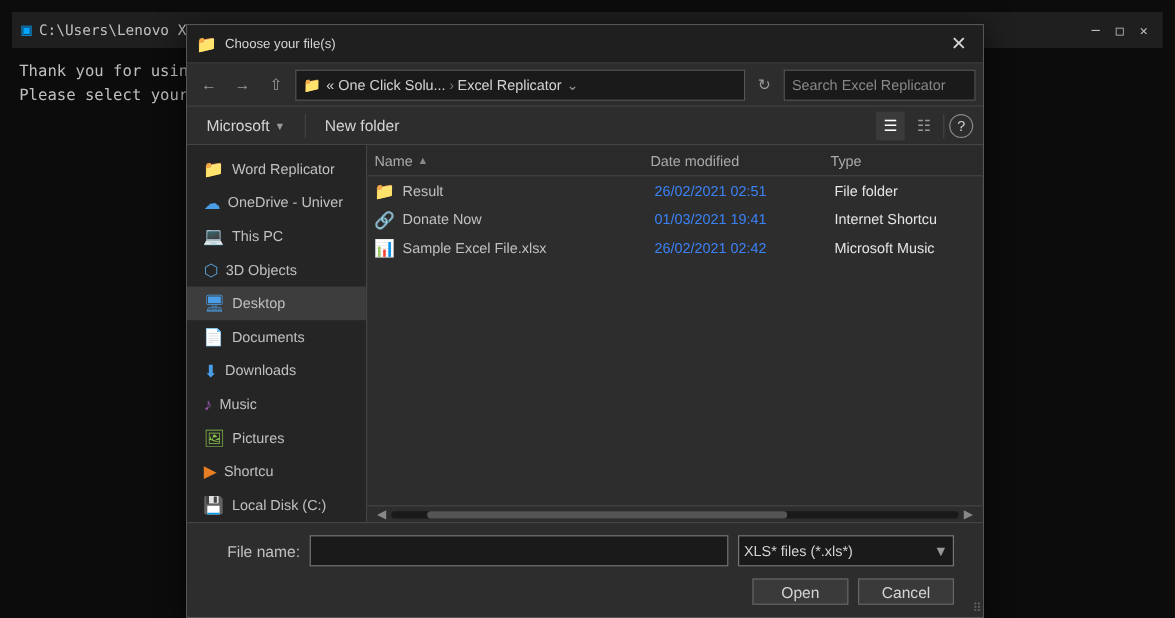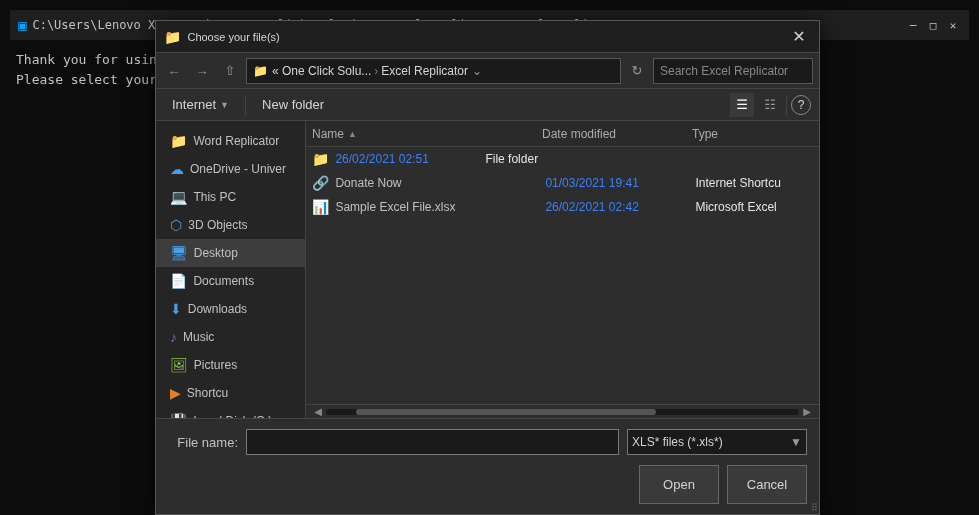--- a/index.html
+++ b/index.html
@@ -377,21 +377,21 @@
       color: #888;
       display: flex; align-items: center; justify-content: center;
       font-size: 10px;
       cursor: pointer;
     }
 
     
     .dialog-bottom {
       background: #2d2d2d;
       border-top: 1px solid #444;
-      padding: 10px 12px;
+      padding: 10px 24px;
       flex-shrink: 0;
     }
     .file-input-row {
       display: flex;
       align-items: center;
       margin-bottom: 10px;
     }
     .file-input-label {
       width: 78px;
       font-size: 13px;
@@ -429,21 +429,21 @@
       color: #999;
     }
 
     .dialog-buttons-row {
       display: flex;
       justify-content: flex-end;
       gap: 8px;
     }
     .dialog-btn {
       width: 80px;
-      height: 39px;
+      height: 22px;
       background: #3a3a3a;
       border: 1px solid #666;
       color: #d4d4d4;
       cursor: pointer;
       font-size: 13px;
       font-family: 'Segoe UI', Arial, sans-serif;
     }
 
     
     .resize-handle {
@@ -511,21 +511,21 @@
       <span class="address-chevron">⌄</span>
     </div>
     <button class="refresh-btn" title="Refresh">↻</button>
     <div class="search-box">
       <input type="text" placeholder="Search Excel Replicator" style="">
     </div>
   </div>
 
   <div class="toolbar">
     <button class="toolbar-btn">
-      <span>Internet</span>
+      <span>Microsoft</span>
       <span class="chevron">▼</span>
     </button>
     <div class="toolbar-sep"></div>
     <button class="toolbar-btn">
       <span>New folder</span>
     </button>
     <div class="toolbar-right">
       <button class="view-btn active">☰</button>
       <button class="view-btn">☷</button>
       <div class="toolbar-sep"></div>
@@ -592,34 +592,35 @@
           <span>Date modified</span>
         </div>
         <div class="file-col-type">
           <span>Type</span>
         </div>
       </div>
       <div class="file-list-body">
 
       <div class="file-row">
       <span class="file-icon icon-folder">📁</span>
+      <span class="file-name">Result</span>
       <span class="file-date">26/02/2021 02:51</span>
       <span class="file-type">File folder</span>
     </div>
           <div class="file-row">
       <span class="file-icon icon-internet">🔗</span>
       <span class="file-name">Donate Now</span>
       <span class="file-date">01/03/2021 19:41</span>
       <span class="file-type">Internet Shortcu</span>
     </div>
           <div class="file-row">
       <span class="file-icon icon-excel">📊</span>
       <span class="file-name">Sample Excel File.xlsx</span>
       <span class="file-date">26/02/2021 02:42</span>
-      <span class="file-type">Microsoft Excel</span>
+      <span class="file-type">Microsoft Music</span>
     </div>
         </div>
       <div class="hscroll-bar">
         <div class="hscroll-arrow">◀</div>
         <div class="hscroll-track">
           <div class="hscroll-thumb"></div>
         </div>
         <div class="hscroll-arrow">▶</div>
       </div>
     </div>

